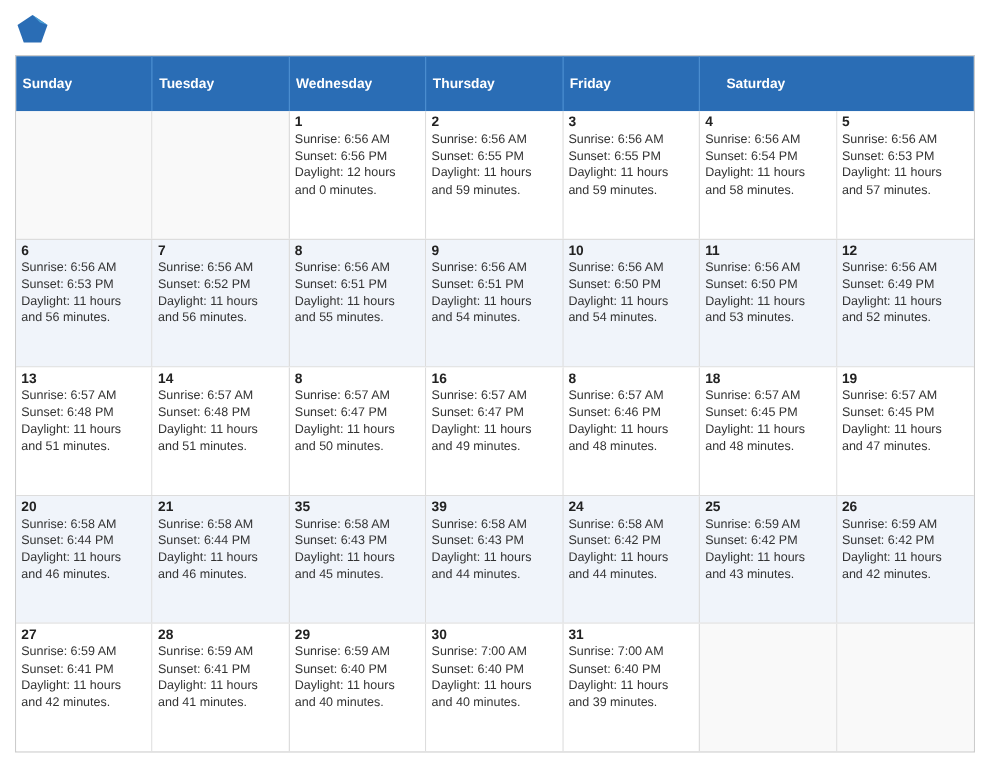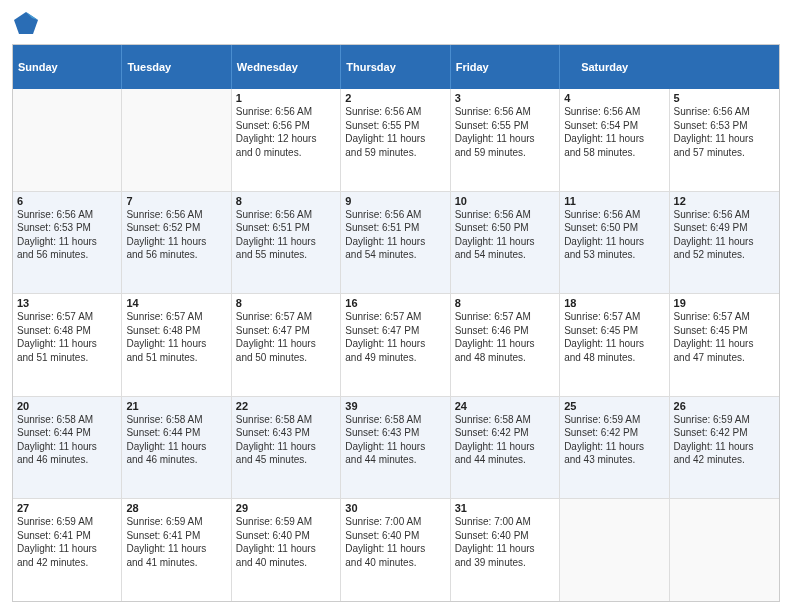--- a/index.html
+++ b/index.html
@@ -288,21 +288,21 @@
 and 46 minutes.</div>
           </div>
           <div class="cal-cell alt-row">
             <span class="day-num">21</span>
             <div class="cell-detail" style="white-space: pre-line;">Sunrise: 6:58 AM
 Sunset: 6:44 PM
 Daylight: 11 hours
 and 46 minutes.</div>
           </div>
           <div class="cal-cell alt-row">
-            <span class="day-num">22</span>
+            <span class="day-num">35</span>
             <div class="cell-detail" style="white-space: pre-line;">Sunrise: 6:58 AM
 Sunset: 6:43 PM
 Daylight: 11 hours
 and 45 minutes.</div>
           </div>
           <div class="cal-cell alt-row">
             <span class="day-num">39</span>
             <div class="cell-detail" style="white-space: pre-line;">Sunrise: 6:58 AM
 Sunset: 6:43 PM
 Daylight: 11 hours

